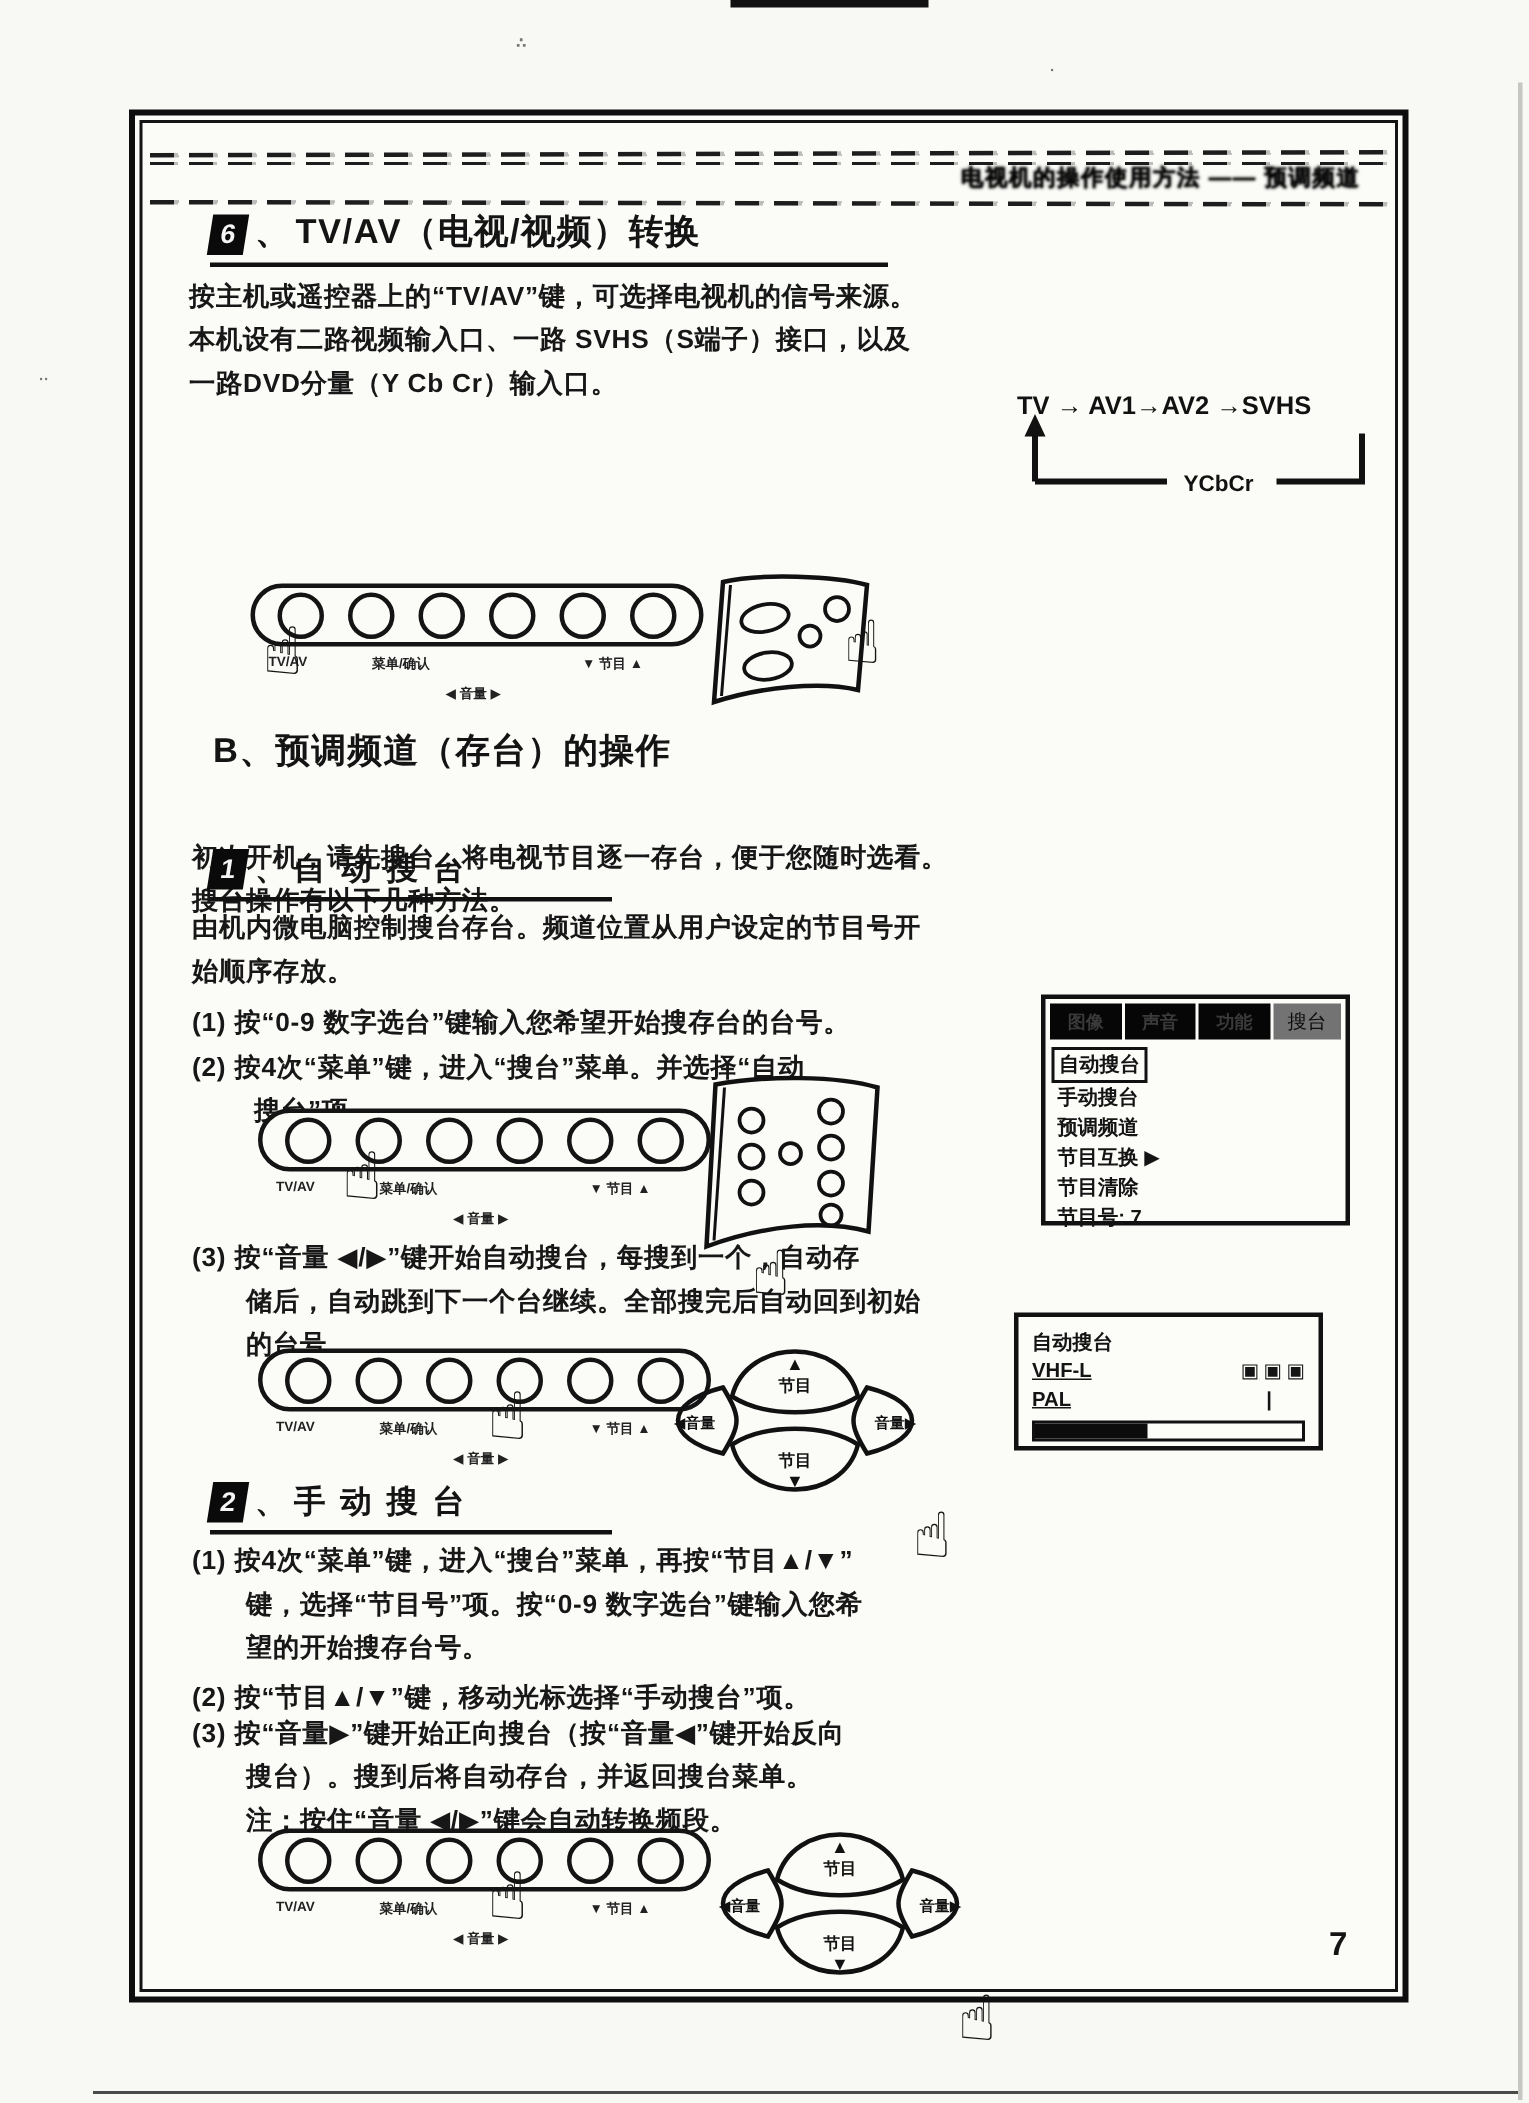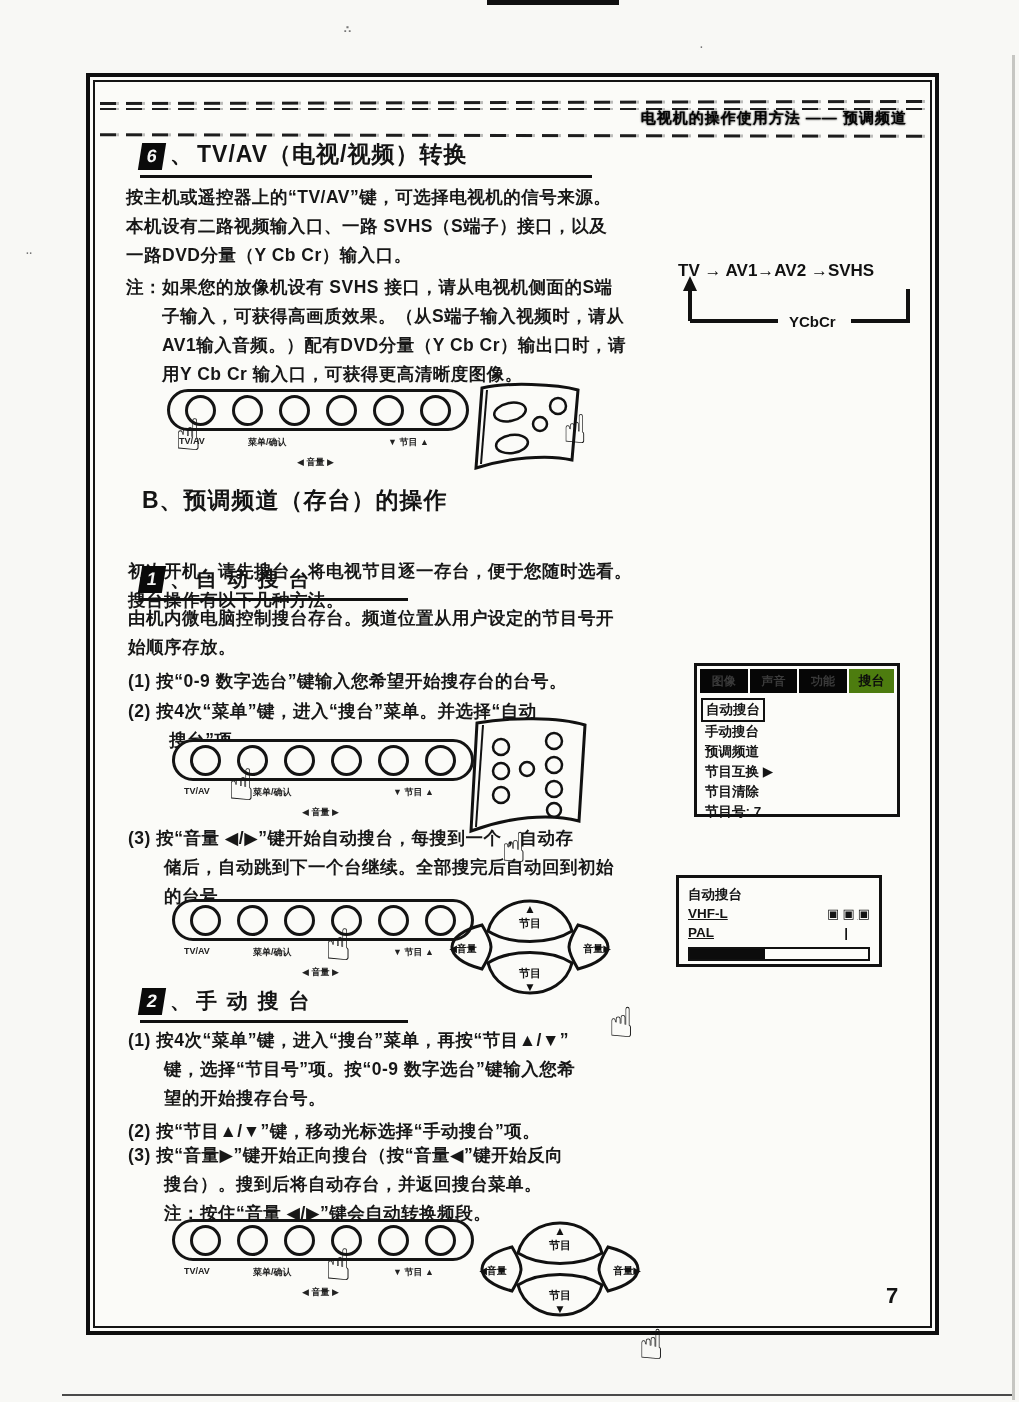--- a/index.html
+++ b/index.html
@@ -41,21 +41,21 @@
   .btn-circle{width:25px;height:25px;border:3px solid #141414;border-radius:50%;background:#fbfbf8;}
   .strip-labels{position:absolute;top:47px;left:0;width:100%;height:12px;}
   .strip-labels span{position:absolute;font-size:9px;font-weight:bold;white-space:nowrap;color:#222;}
   .lb0{left:12px;} .lb1{left:57px;margin-left:24px;} .lb2{left:130px;margin-top:20px;} .lb3{left:221px;}
   .hand{position:absolute;font-size:44px;line-height:1;color:#141414;}
   .strip .hand{top:24px;}
   
   .osd{position:absolute;border:3px solid #111;background:#fcfcf9;box-sizing:border-box;}
   .osd-tabs{display:flex;gap:2px;margin:3px 3px 4px 3px;height:24px;}
   .osd-tab-dark{flex:1;background:#060606;color:#3a3a3a;font-size:12px;font-weight:bold;display:flex;align-items:center;justify-content:center;overflow:hidden;}
-  .osd-tab-active{flex:.95;background:#4d7c0f;color:#0c0c0c;font-size:13px;font-weight:bold;display:flex;align-items:center;justify-content:center;}
+  .osd-tab-active{flex:.95;background:#737373;color:#0c0c0c;font-size:13px;font-weight:normal;display:flex;align-items:center;justify-content:center;}
   .osd-items{padding:1px 8px;font-size:13.5px;font-weight:bold;line-height:20px;}
   .osd-item-sel{display:inline-block;border:2.5px solid #111;padding:0 3px;margin-left:-4px;}
   .osdp{padding:7px 9px;font-size:13.5px;font-weight:bold;line-height:19px;}
   .osdp-row{display:flex;justify-content:space-between;text-decoration:underline;}
   .mini-icons span{font-size:13px;margin-left:3px;}
   .tickmark{margin-right:22px;}
   .pbar{margin-top:5px;height:10px;border:2px solid #111;position:relative;}
   .pfill{position:absolute;left:0;top:0;bottom:0;width:42%;background:#0c0c0c;}
   
   .sketch{position:absolute;}
@@ -88,24 +88,20 @@
 
     <div class="h-sec" style="left:50px;top:62px;width:452px;">
       <span class="numbox">6</span>
       <span class="t">、</span>
       <span class="t">TV/AV（电视/视频）转换</span>
     </div>
 
     <div class="txt" style="left:36px;top:106px;width:580px;">按主机或遥控器上的“TV/AV”键，可选择电视机的信号来源。
 本机设有二路视频输入口、一路 SVHS（S端子）接口，以及
 一路DVD分量（Y Cb Cr）输入口。</div>
-    <div class="txt" style="left:36px;top:196px;width:580px;">注：如果您的放像机设有 SVHS 接口，请从电视机侧面的S端
-　　子输入，可获得高画质效果。（从S端子输入视频时，请从
-　　AV1输入音频。）配有DVD分量（Y Cb Cr）输出口时，请
-　　用Y Cb Cr 输入口，可获得更高清晰度图像。</div>
 
     <div class="sigdia" style="left:586px;top:182px;">
       <svg width="256" height="86" viewBox="0 0 256 86">
         <text x="2" y="17" font-size="17">TV → AV1→AV2 →SVHS</text>
         <path d="M14,62 L14,30" stroke="#111" stroke-width="4" fill="none"></path>
         <polygon points="7,32 21,32 14,17" fill="#111"></polygon>
         <path d="M14,62 L102,62" stroke="#111" stroke-width="4" fill="none"></path>
         <text x="113" y="68" font-size="15">YCbCr</text>
         <path d="M175,62 L232,62 L232,30" stroke="#111" stroke-width="4" fill="none"></path>
       </svg>

